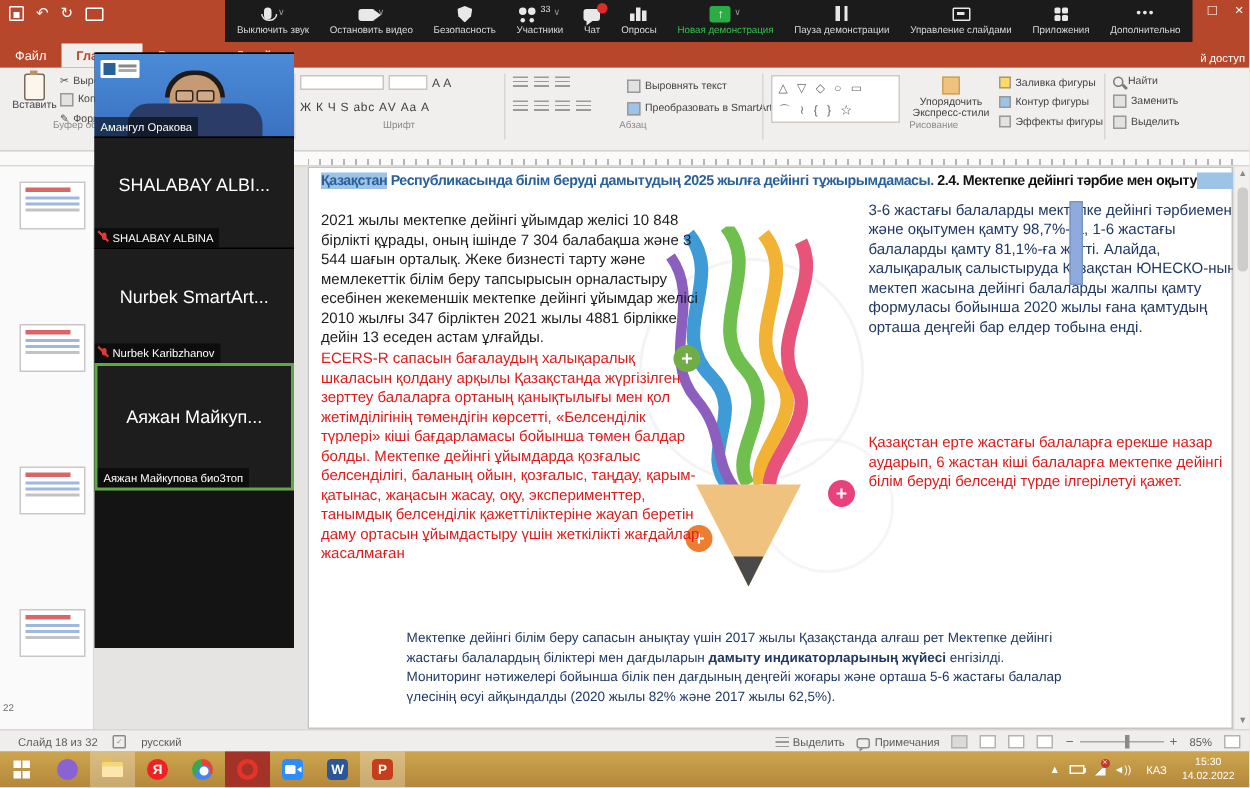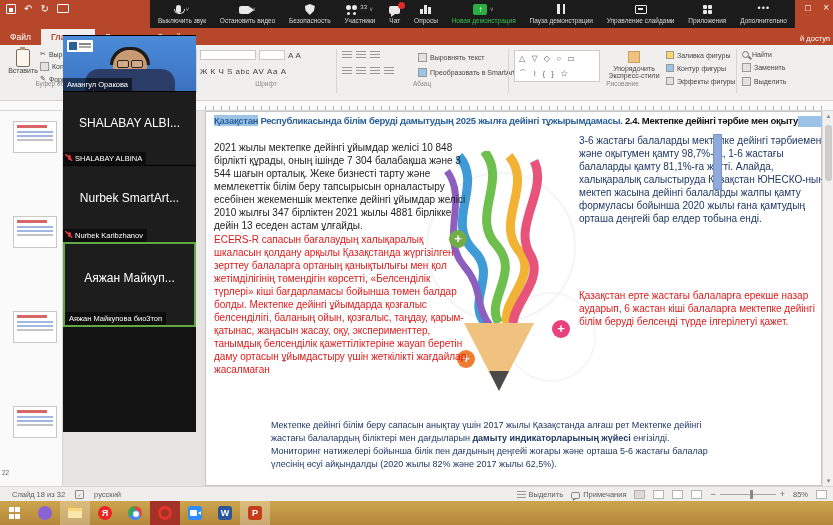--- a/index.html
+++ b/index.html
@@ -588,15 +588,26 @@
       </div>
     <div class="tk">
         <span class="i-zoomapp"></span>
       </div>
     <div class="tk">
         <span class="i-letter" style="background:#2B579A">W</span>
       </div>
     <div class="tk hl">
         <span class="i-letter" style="background:#C43E1C">P</span>
       </div>
+    <div class="tray">
+      <span class="ic">▲</span>
+      <span class="i-batt"></span>
+      <span class="i-net"></span>
+      <span class="ic">◄))</span>
+      <span class="tk-lang">КАЗ</span>
+      <span class="tk-clock">
+        <span>15:30</span><br>
+        <span>14.02.2022</span>
+      </span>
+    </div>
   </div>
 
 </div>
 
 </body></html>

